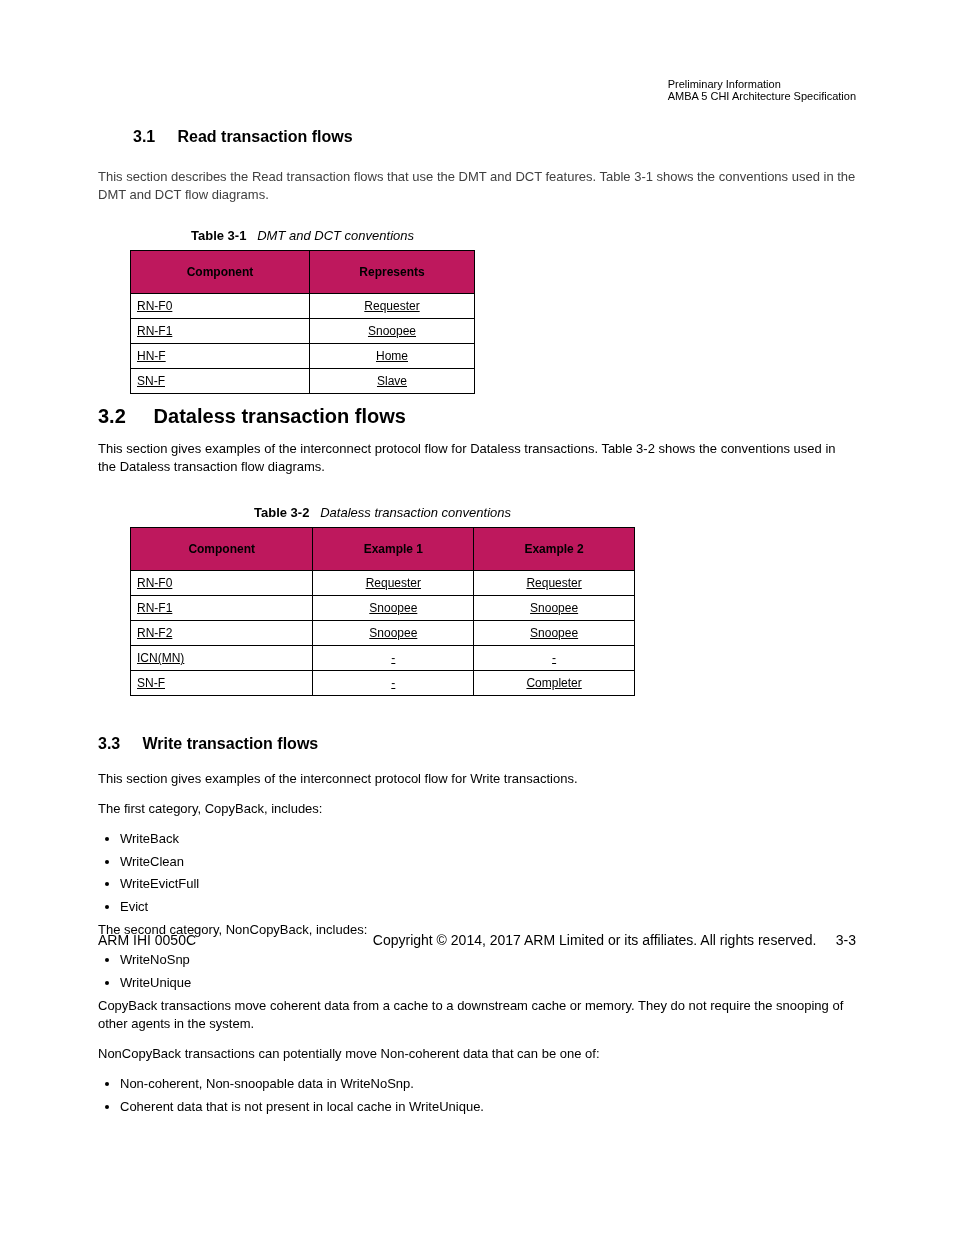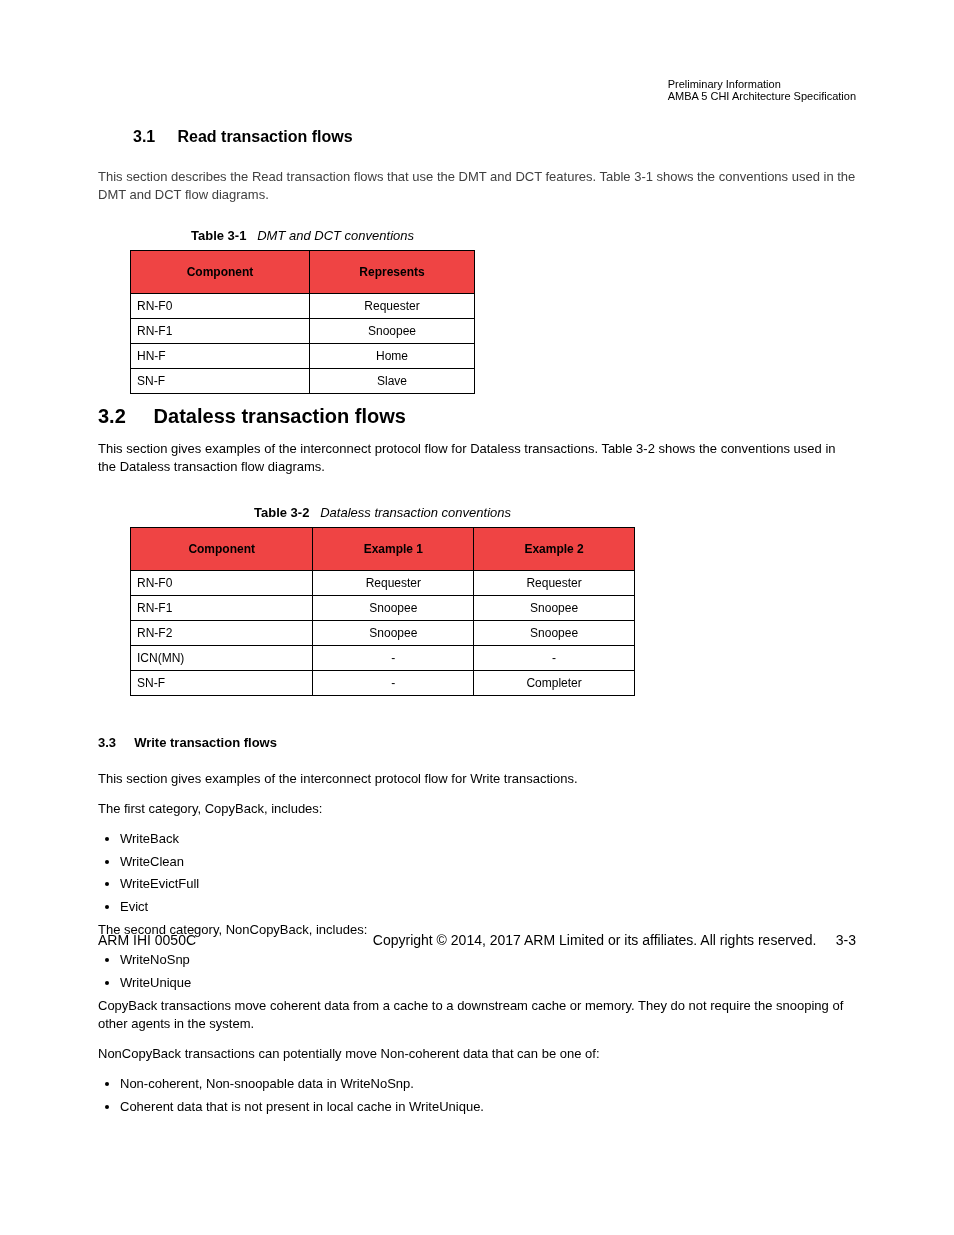--- a/index.html
+++ b/index.html
@@ -57,31 +57,32 @@
     text-align: center;
   }
   .table-caption .tbl-label { font-weight: bold; }
   .table-caption .tbl-title { font-style: italic; }
 
   table.spec {
     border-collapse: collapse;
     font-size: 12px;
   }
   table.spec th {
-    background: #ef4444;
+    background: #be185d;
     border: 1px solid #000;
     padding: 4px 24px;
     text-align: center;
     font-weight: bold;
     height: 34px;
   }
   table.spec td {
     border: 1px solid #000;
     padding: 3px 6px;
     height: 18px;
+    text-decoration: underline;
   }
   table.spec td.name { text-align: left; }
   table.spec td.val { text-align: center; }
 
   
   .t1-caption {
     position: absolute;
     left: 130px;
     top: 228px;
     width: 345px;
@@ -126,21 +127,21 @@
   }
   #t2 th:nth-child(1), #t2 td:nth-child(1) { width: 185px; }
   #t2 th:nth-child(2), #t2 td:nth-child(2) { width: 160px; margin-top: 12px; }
   #t2 th:nth-child(3), #t2 td:nth-child(3) { width: 160px; }
 
   
   .heading-3-3 {
     position: absolute;
     left: 98px;
     top: 735px;
-    font-size: 13px;
+    font-size: 16px;
     font-weight: bold;
   }
   .para-3-3 {
     position: absolute;
     left: 98px;
     right: 98px;
     top: 770px;
     font-size: 13px;
     line-height: 1.45;
   }

